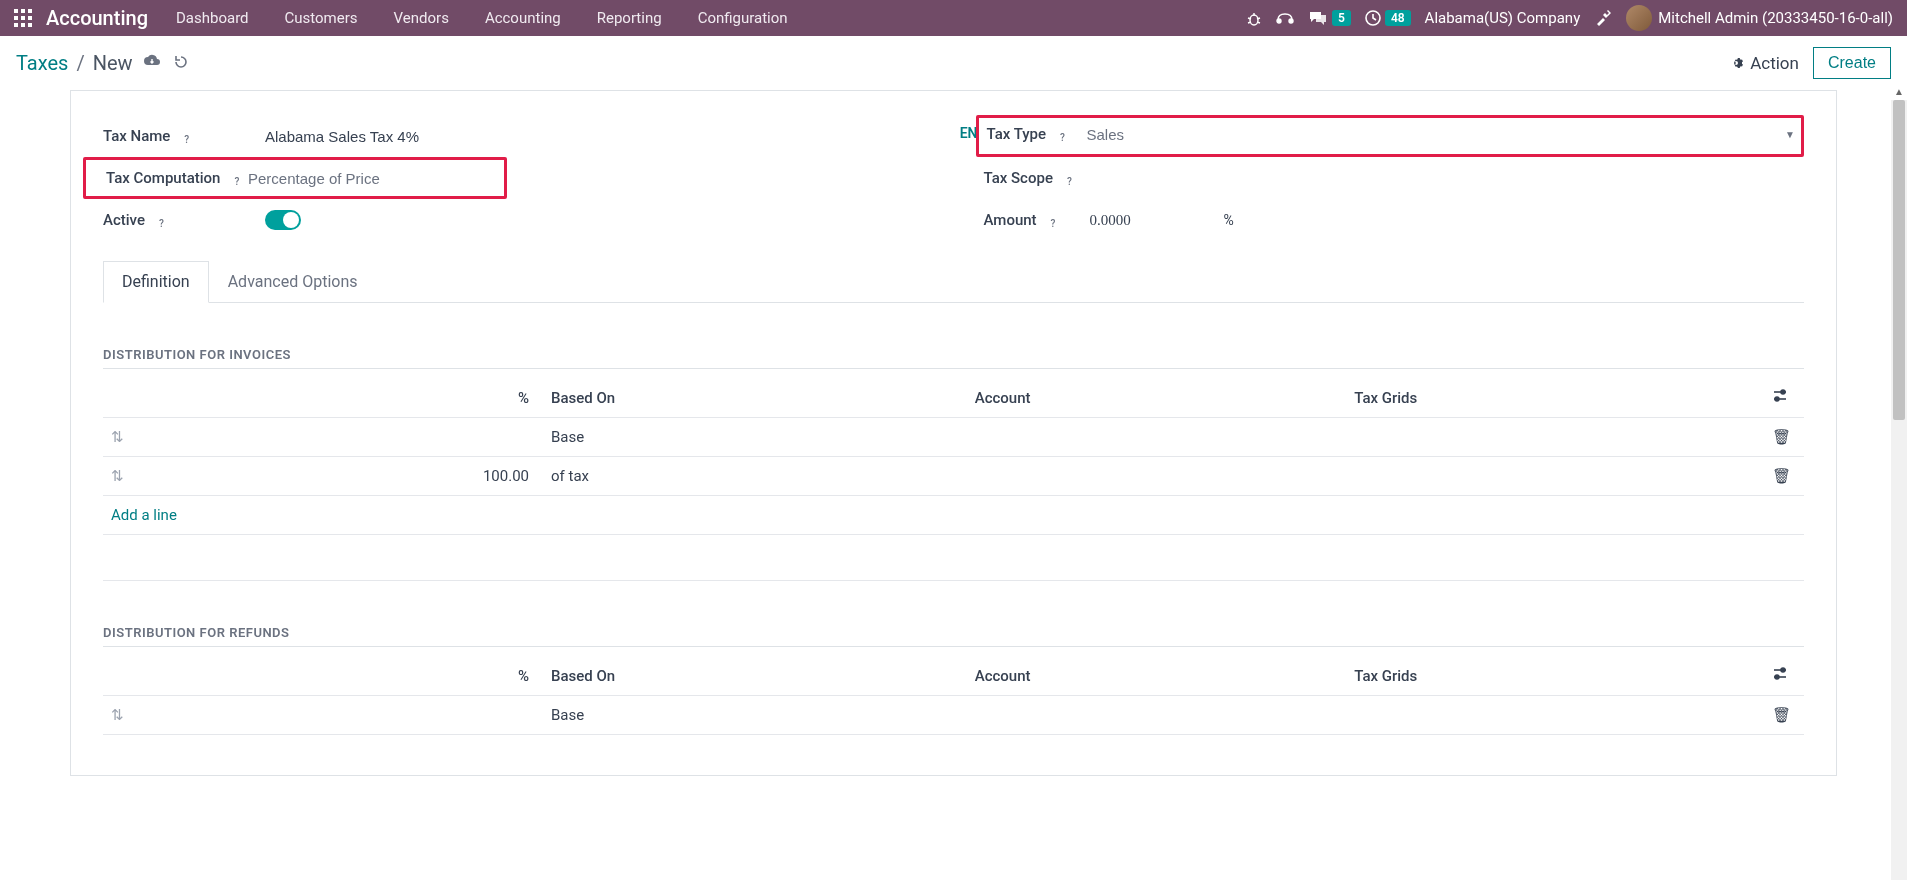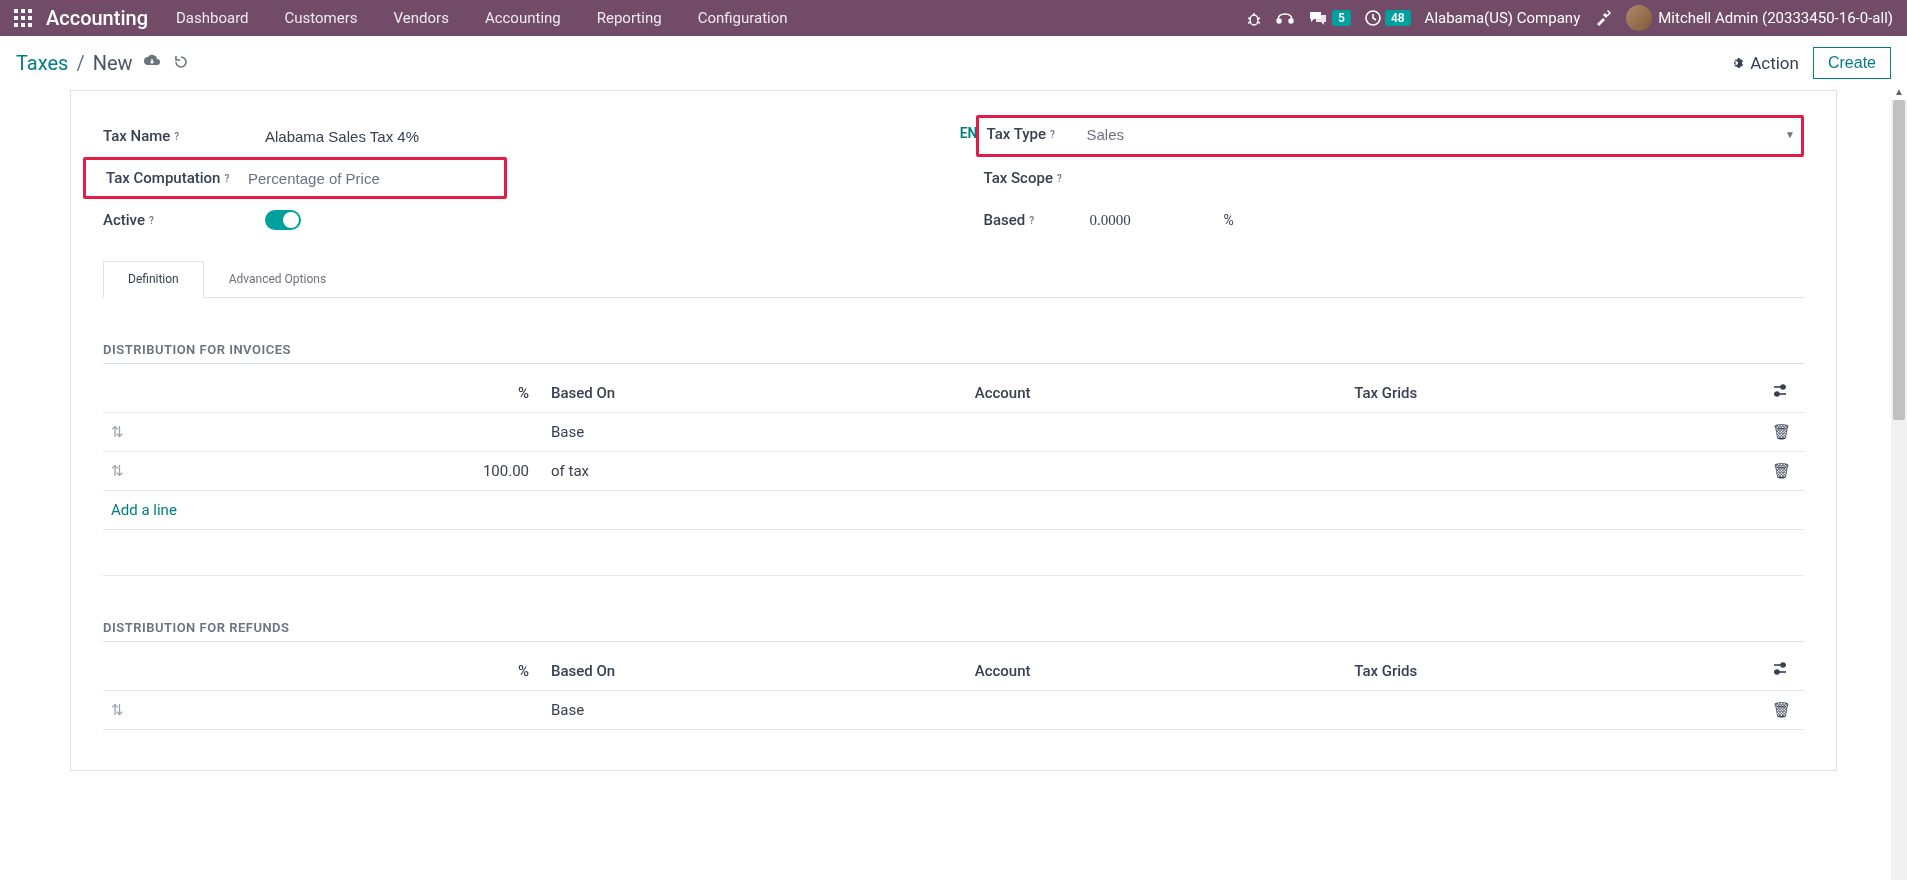--- a/index.html
+++ b/index.html
@@ -141,22 +141,22 @@
     min-height: 42px;
     position: relative;
   }
   .field-row .label {
     width: 162px;
     flex: 0 0 162px;
     font-size: 15px;
     font-weight: 500;
     color: #374151;
     display: flex;
-    align-items: center;
-    gap: 2px;
+    align-items: flex-end;
+    gap: 12px;
   }
   .label sup { color: #6b7280; font-size: 10px; margin-left: 2px; }
   .field-value {
     flex: 1;
     display: flex;
     align-items: center;
   }
   .field-input {
     border: none;
     font-size: 15px;
@@ -212,22 +212,22 @@
     background: #ffffff;
   }
 
   
   .tabs {
     display: flex;
     border-bottom: 1px solid #dee2e6;
     margin-top: 20px;
   }
   .tab {
-    padding: 10px 24px;
-    font-size: 12px;
+    padding: 10px 18px;
+    font-size: 16px;
     cursor: pointer;
     color: #6b7280;
     border: 1px solid transparent;
     text-align: right;
   }
   .tab.active {
     color: #374151;
     border: 1px solid #dee2e6;
     border-bottom-color: #ffffff;
     margin-bottom: -1px;
@@ -451,21 +451,21 @@
             <span>Tax Scope</span>
               <sup>?</sup>
           </div>
           <div class="field-value">
             <input class="field-input" style="">
           </div>
         </div>
 
         <div class="field-row amount-row">
           <div class="label" style="width:106px;flex:0 0 106px;">
-            <span>Based</span>
+            <span>Amount</span>
               <sup>?</sup>
           </div>
           <div class="field-value">
             <input class="field-input" value="0.0000" style="">
             <span class="pct">%</span>
           </div>
         </div>
       </div>
     </div>
 

